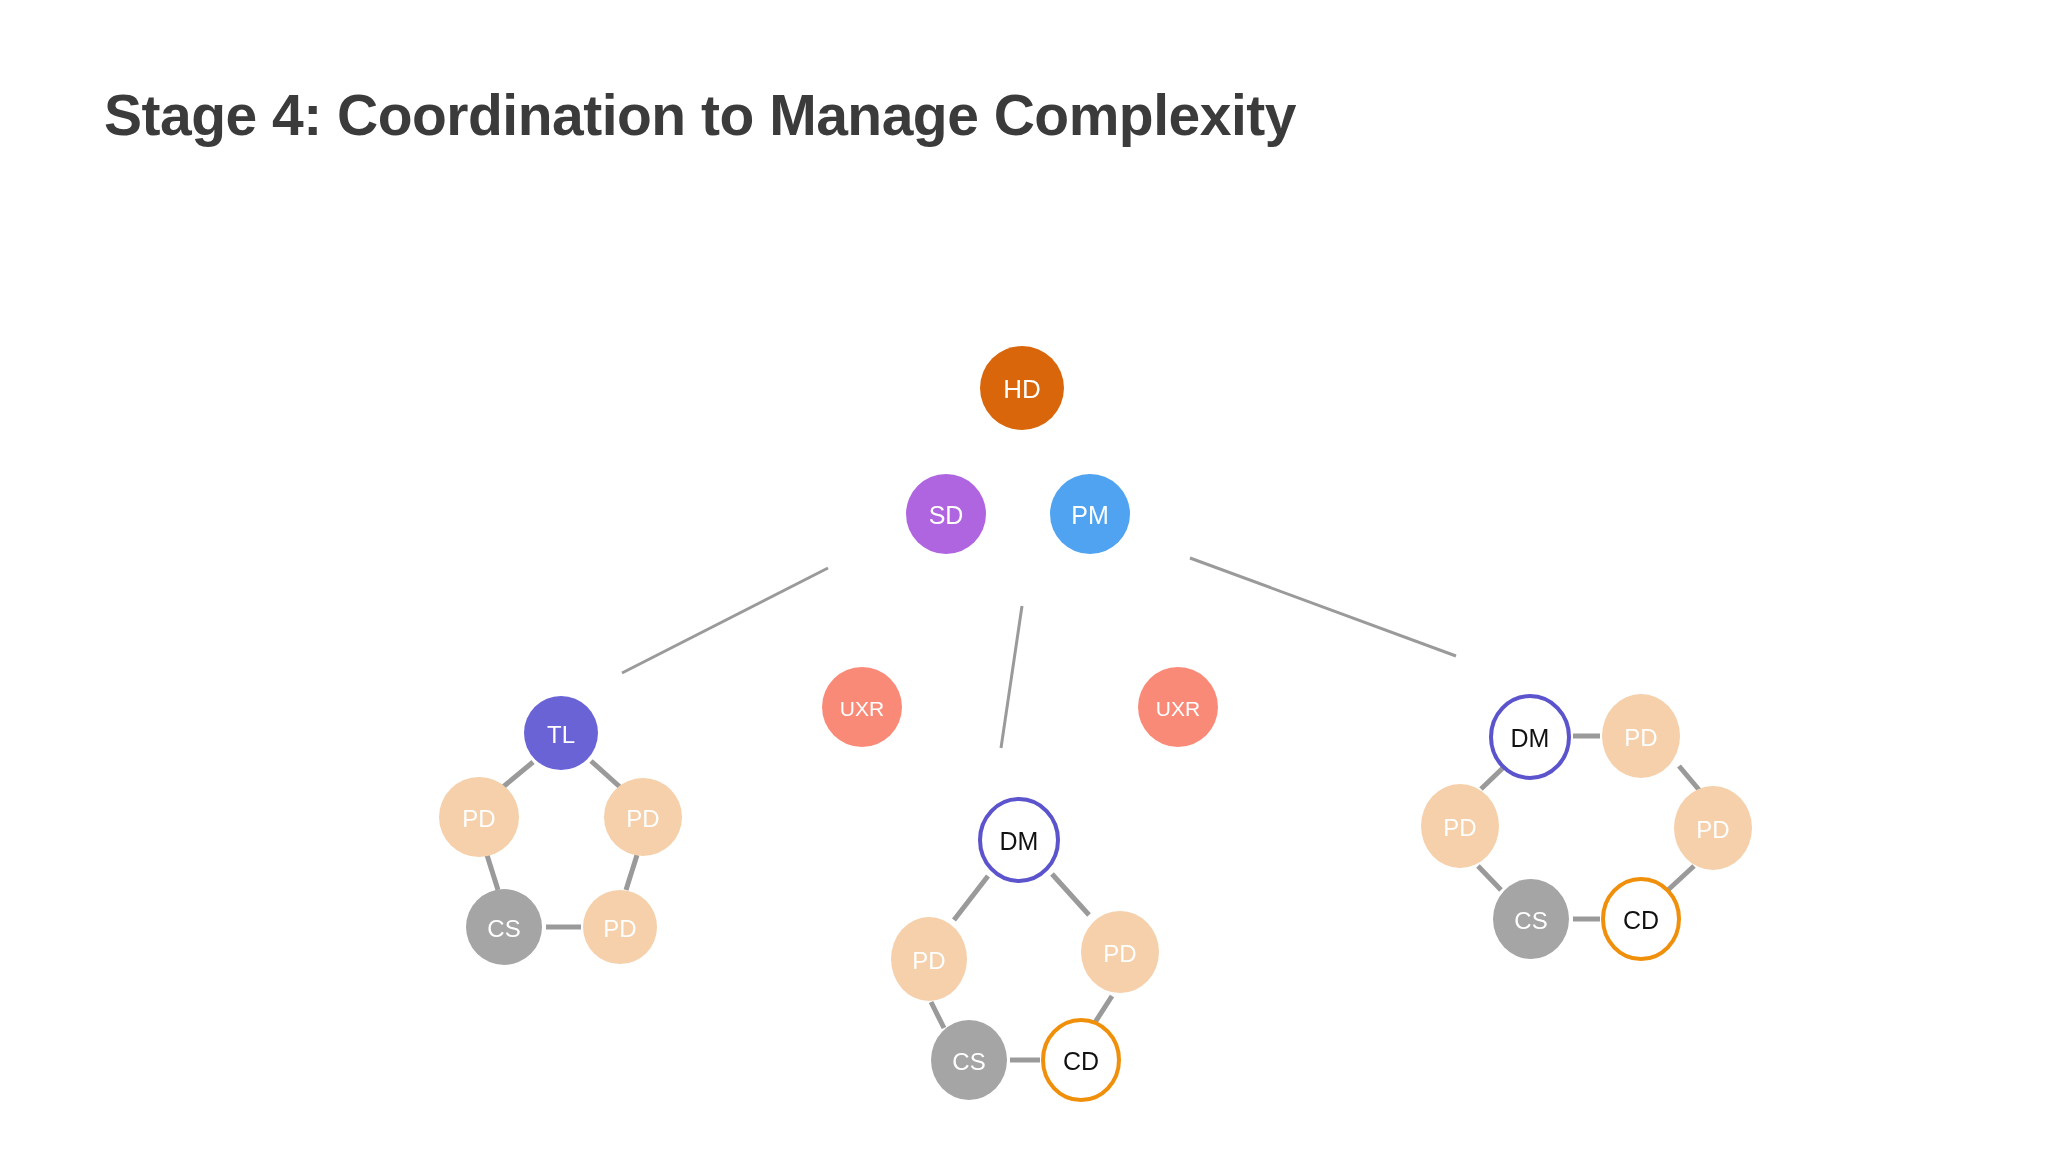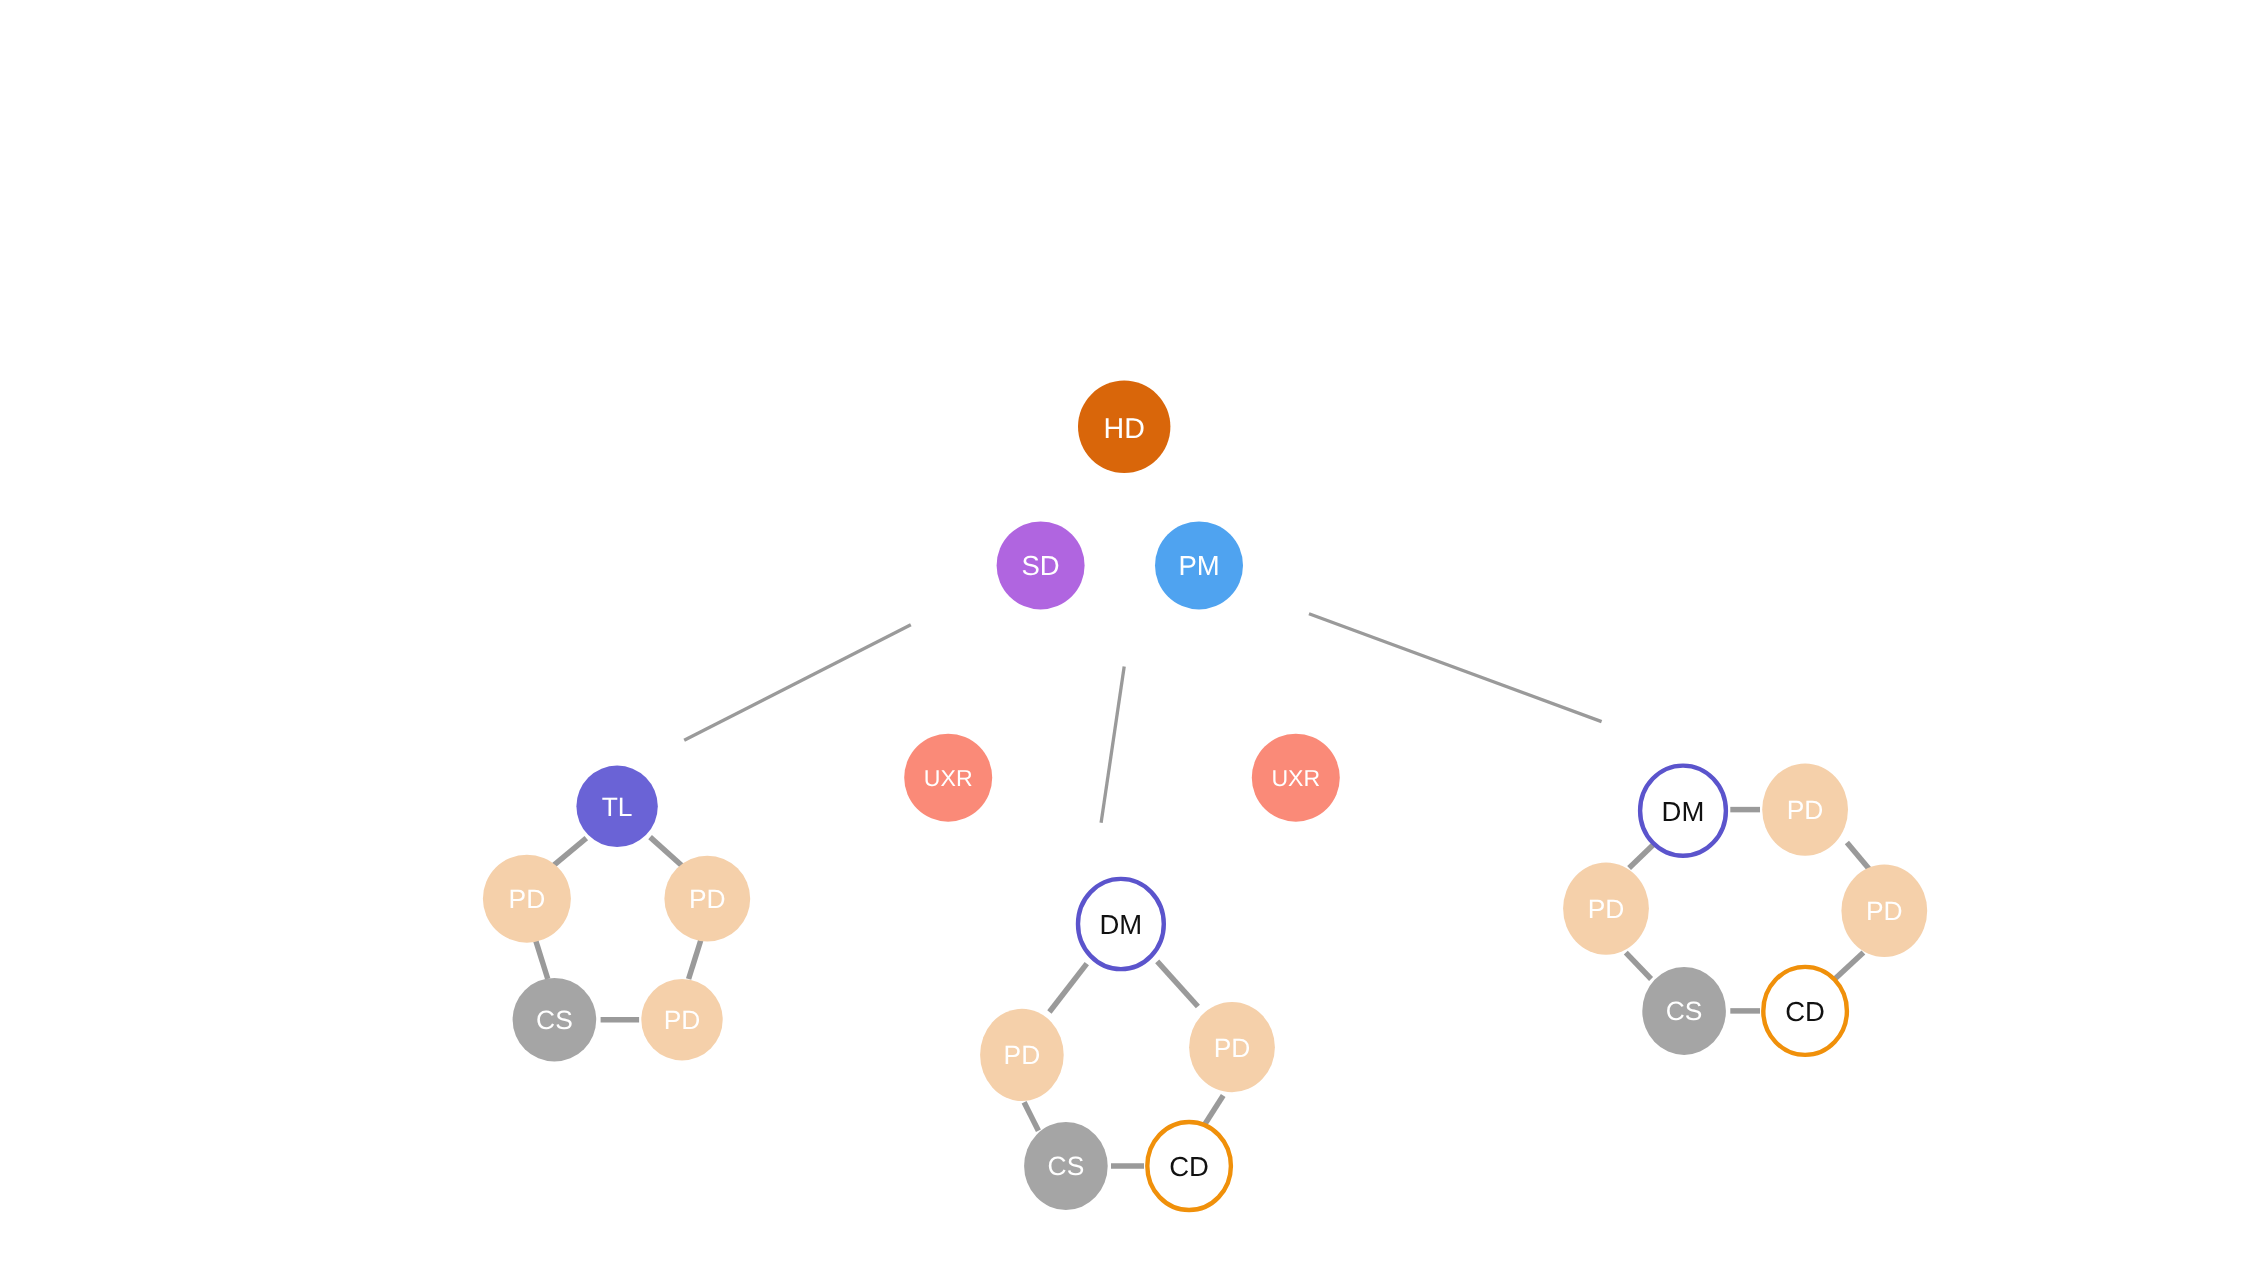--- a/index.html
+++ b/index.html
@@ -41,20 +41,21 @@
     text-anchor: middle;
     dominant-baseline: central;
     pointer-events: none;
   }
 </style>
 </head>
 <body style="background: rgb(255, 255, 255);">
 
 <div id="slide" style="background: rgb(255, 255, 255);">
 
+  <div id="title" style="color: rgb(59, 59, 59);">Stage 4: Coordination to Manage Complexity</div>
 
   <svg id="canvas" viewBox="0 0 2048 1152" xmlns="http://www.w3.org/2000/svg">
     <g id="edge-layer">
         <line x1="828" y1="568" x2="622" y2="673" stroke="#9A9A9A" stroke-width="3" stroke-linecap="butt"></line>
         <line x1="1022" y1="606" x2="1001" y2="748" stroke="#9A9A9A" stroke-width="3" stroke-linecap="butt"></line>
         <line x1="1190" y1="558" x2="1456" y2="656" stroke="#9A9A9A" stroke-width="3" stroke-linecap="butt"></line>
         <line x1="533" y1="762" x2="503" y2="787" stroke="#9A9A9A" stroke-width="5" stroke-linecap="butt"></line>
         <line x1="591" y1="761" x2="620" y2="787" stroke="#9A9A9A" stroke-width="5" stroke-linecap="butt"></line>
         <line x1="487" y1="855" x2="498" y2="890" stroke="#9A9A9A" stroke-width="5" stroke-linecap="butt"></line>
         <line x1="637" y1="855" x2="626" y2="890" stroke="#9A9A9A" stroke-width="5" stroke-linecap="butt"></line>

